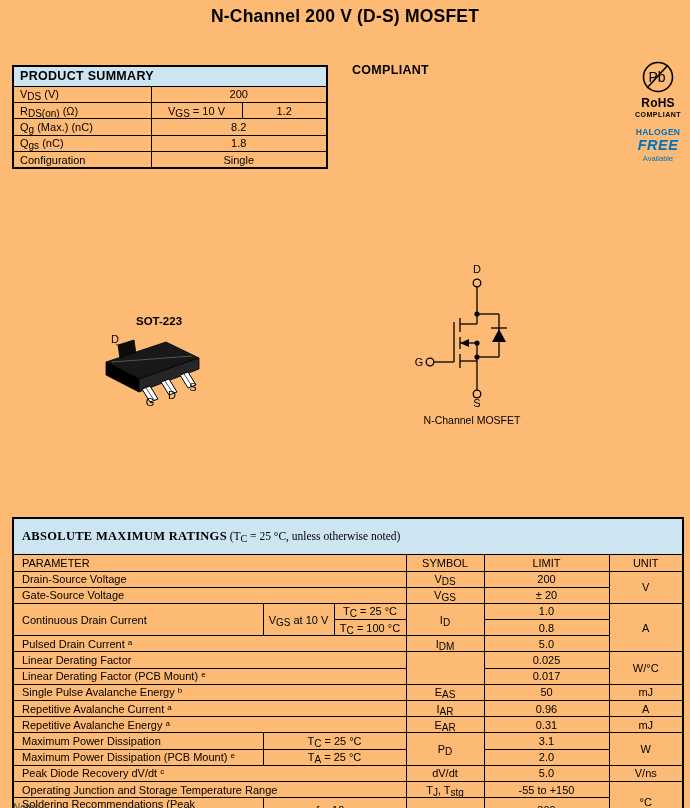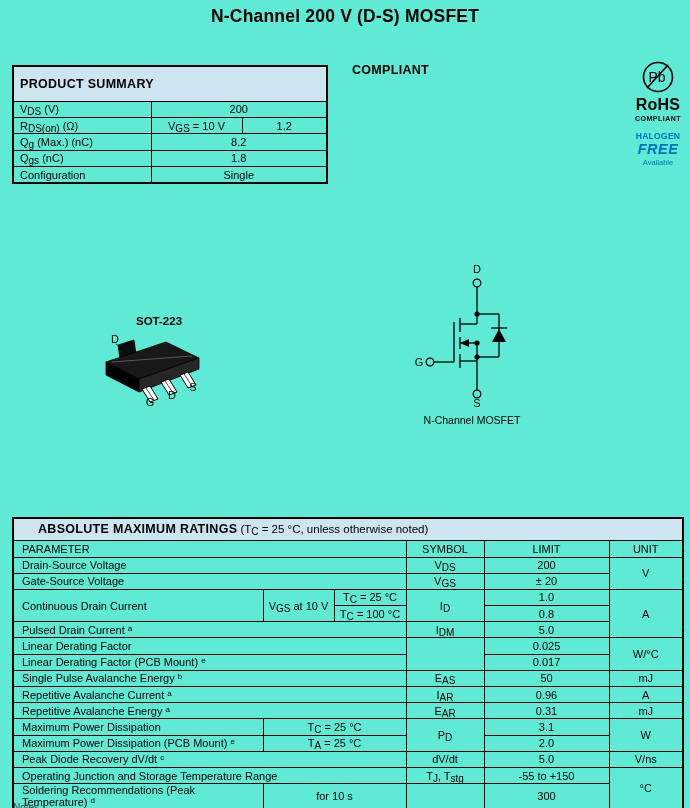--- a/index.html
+++ b/index.html
@@ -1,49 +1,49 @@
 <!DOCTYPE html>
 <html><head>
 <meta charset="utf-8">
 <style>
   * { margin:0; padding:0; box-sizing:border-box; }
   body { background:#fff; }
   .page {
-    position:relative; width:690px; height:808px; background:#5eead4;
+    position:relative; width:690px; height:808px; background:#fdba74;
     font-family:"Liberation Sans", sans-serif; color:#000; overflow:hidden;
   }
   .doc-title {
     position:absolute; top:6px; left:0; width:690px; text-align:center;
     font-size:17.5px; font-weight:bold; letter-spacing:0.2px;
   }
   sub { font-size:10px; vertical-align:-2px; line-height:0; }
   sup { font-size:8px; vertical-align:3px; line-height:0; }
 
   
   table { border-collapse:collapse; table-layout:fixed; }
   .ps-table {
     position:absolute; left:12px; top:65px; width:314px;
     border:2px solid #000; font-size:11px;
   }
   .ps-table td { border:1px solid #000; height:16.4px; padding:0 0 0 6px; }
   .ps-table .hdr {
-    background:#cde4f1; font-size:12.5px; font-weight:bold; height:35px; letter-spacing:0.3px;
+    background:#cde4f1; font-size:12.5px; font-weight:bold; height:20px; letter-spacing:0.3px;
   }
   .ps-table .val { text-align:center; padding:0; }
 
   
   .features { position:absolute; left:352px; top:63px; width:285px; }
   .features h2 { font-size:12.5px; font-weight:bold; letter-spacing:0.3px; }
   .features ul { list-style:none; margin-top:9px; }
   .features li { font-size:11.5px; line-height:14.8px; padding-left:13px; position:relative; }
   .features li::before { content:"•"; position:absolute; left:1px; top:0; font-size:11.5px; }
 
   
   .badges { position:absolute; left:627px; top:60px; width:62px; text-align:center; }
-  .badges .rohs { font-size:16px; font-weight:bold; margin-top:2px; letter-spacing:0.2px; }
+  .badges .rohs { font-size:12px; font-weight:bold; margin-top:2px; letter-spacing:0.2px; }
   .badges .compliant { font-size:7px; font-weight:bold; letter-spacing:0.5px; margin-top:1px; }
   .badges .halogen { font-size:8.5px; font-weight:bold; margin-top:9px; letter-spacing:0.3px; }
   .badges .free { font-size:14.5px; font-weight:bold; font-style:italic; letter-spacing:0.5px; }
   .badges .available { font-size:7.5px; margin-top:1px; }
 
   
   .pkg { position:absolute; left:96px; top:315px; width:130px; }
   .pkg .pkg-name { font-size:11.5px; font-weight:bold; margin-left:40px; margin-bottom:2px; }
 
   
@@ -51,21 +51,21 @@
   .mos .caption { font-size:10.5px; text-align:center; margin-top:2px; }
 
   
   .amr-table {
     position:absolute; left:12px; top:517px; width:670px;
     border:2px solid #000; font-size:11px;
   }
   .amr-table td { border:1px solid #000; height:16.2px; padding:0; text-align:center; vertical-align:middle; }
   .amr-table td.p { text-align:left; padding-left:8px; }
   .amr-table tr.title-row td {
-    background:#cde4f1; height:22px; text-align:left; padding-left:24px;
+    background:#cde4f1; height:36px; text-align:left; padding-left:8px;font-family:Liberation Serif, serif;
   }
   .amr-table tr.title-row .tb { font-size:12.5px; font-weight:bold; letter-spacing:0.3px; }
   .amr-table tr.title-row .tn { font-size:11.5px; }
   .amr-table tr.head-row td { font-weight:normal; height:17px; }
   .amr-table tr.head-row td.p { text-align:left; }
 
   .notes-stub { position:absolute; left:13px; top:802px; font-size:10px; color:#444; }
 
   svg text { font-family:"Liberation Sans", sans-serif; }
 </style>

